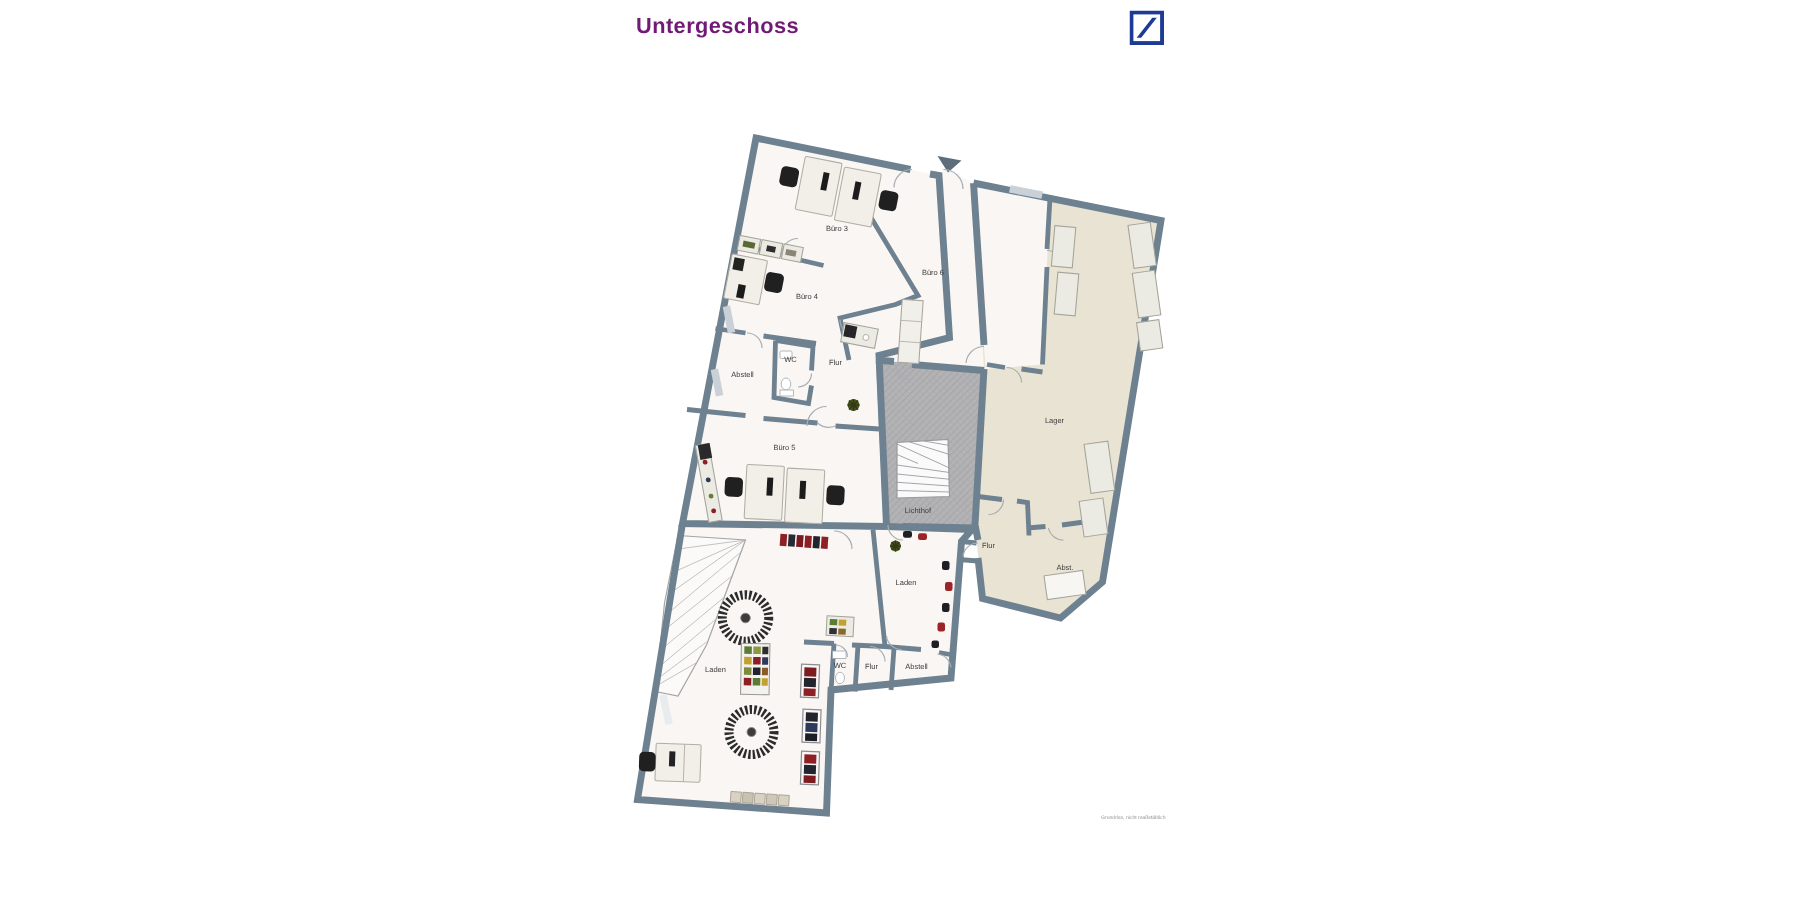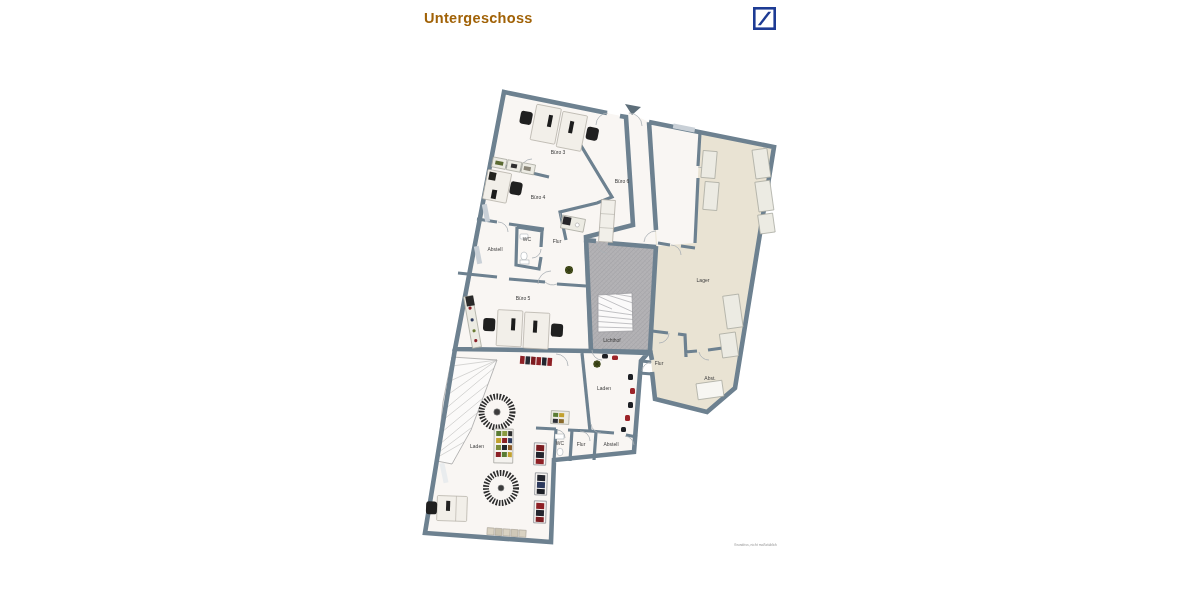--- a/index.html
+++ b/index.html
@@ -1,19 +1,19 @@
 <!DOCTYPE html>
 <html><head>
 <meta charset="utf-8">
 <style>
   html,body{margin:0;padding:0;}
   body{width:1200px;height:600px;background:#ffffff;position:relative;overflow:hidden;
        font-family:"Liberation Sans",sans-serif;}
   .page-title{position:absolute;left:424px;top:10px;font-size:14.5px;font-weight:bold;
-       color:#a16207;letter-spacing:.3px;margin:0;}
+       color:#701a75;letter-spacing:.3px;margin:0;}
   .db-logo{position:absolute;left:753px;top:7px;width:23px;height:23px;}
   .plan-svg{position:absolute;left:0;top:0;}
   .wall{stroke:#6d8190;stroke-width:4.6;fill:none;stroke-linejoin:miter;stroke-linecap:butt;}
   .wall-in{stroke:#6d8190;stroke-width:3.2;fill:none;stroke-linecap:butt;}
   .room-white{fill:#f9f6f3;}
   .room-beige{fill:#e9e3d3;}
   .desk{fill:#f2efe9;stroke:#b1ada4;stroke-width:.7;}
   .chair{fill:#202020;}
   .shelf{fill:#ecebe3;stroke:#a3a49a;stroke-width:.7;}
   .win{fill:#c9d0d7;}

